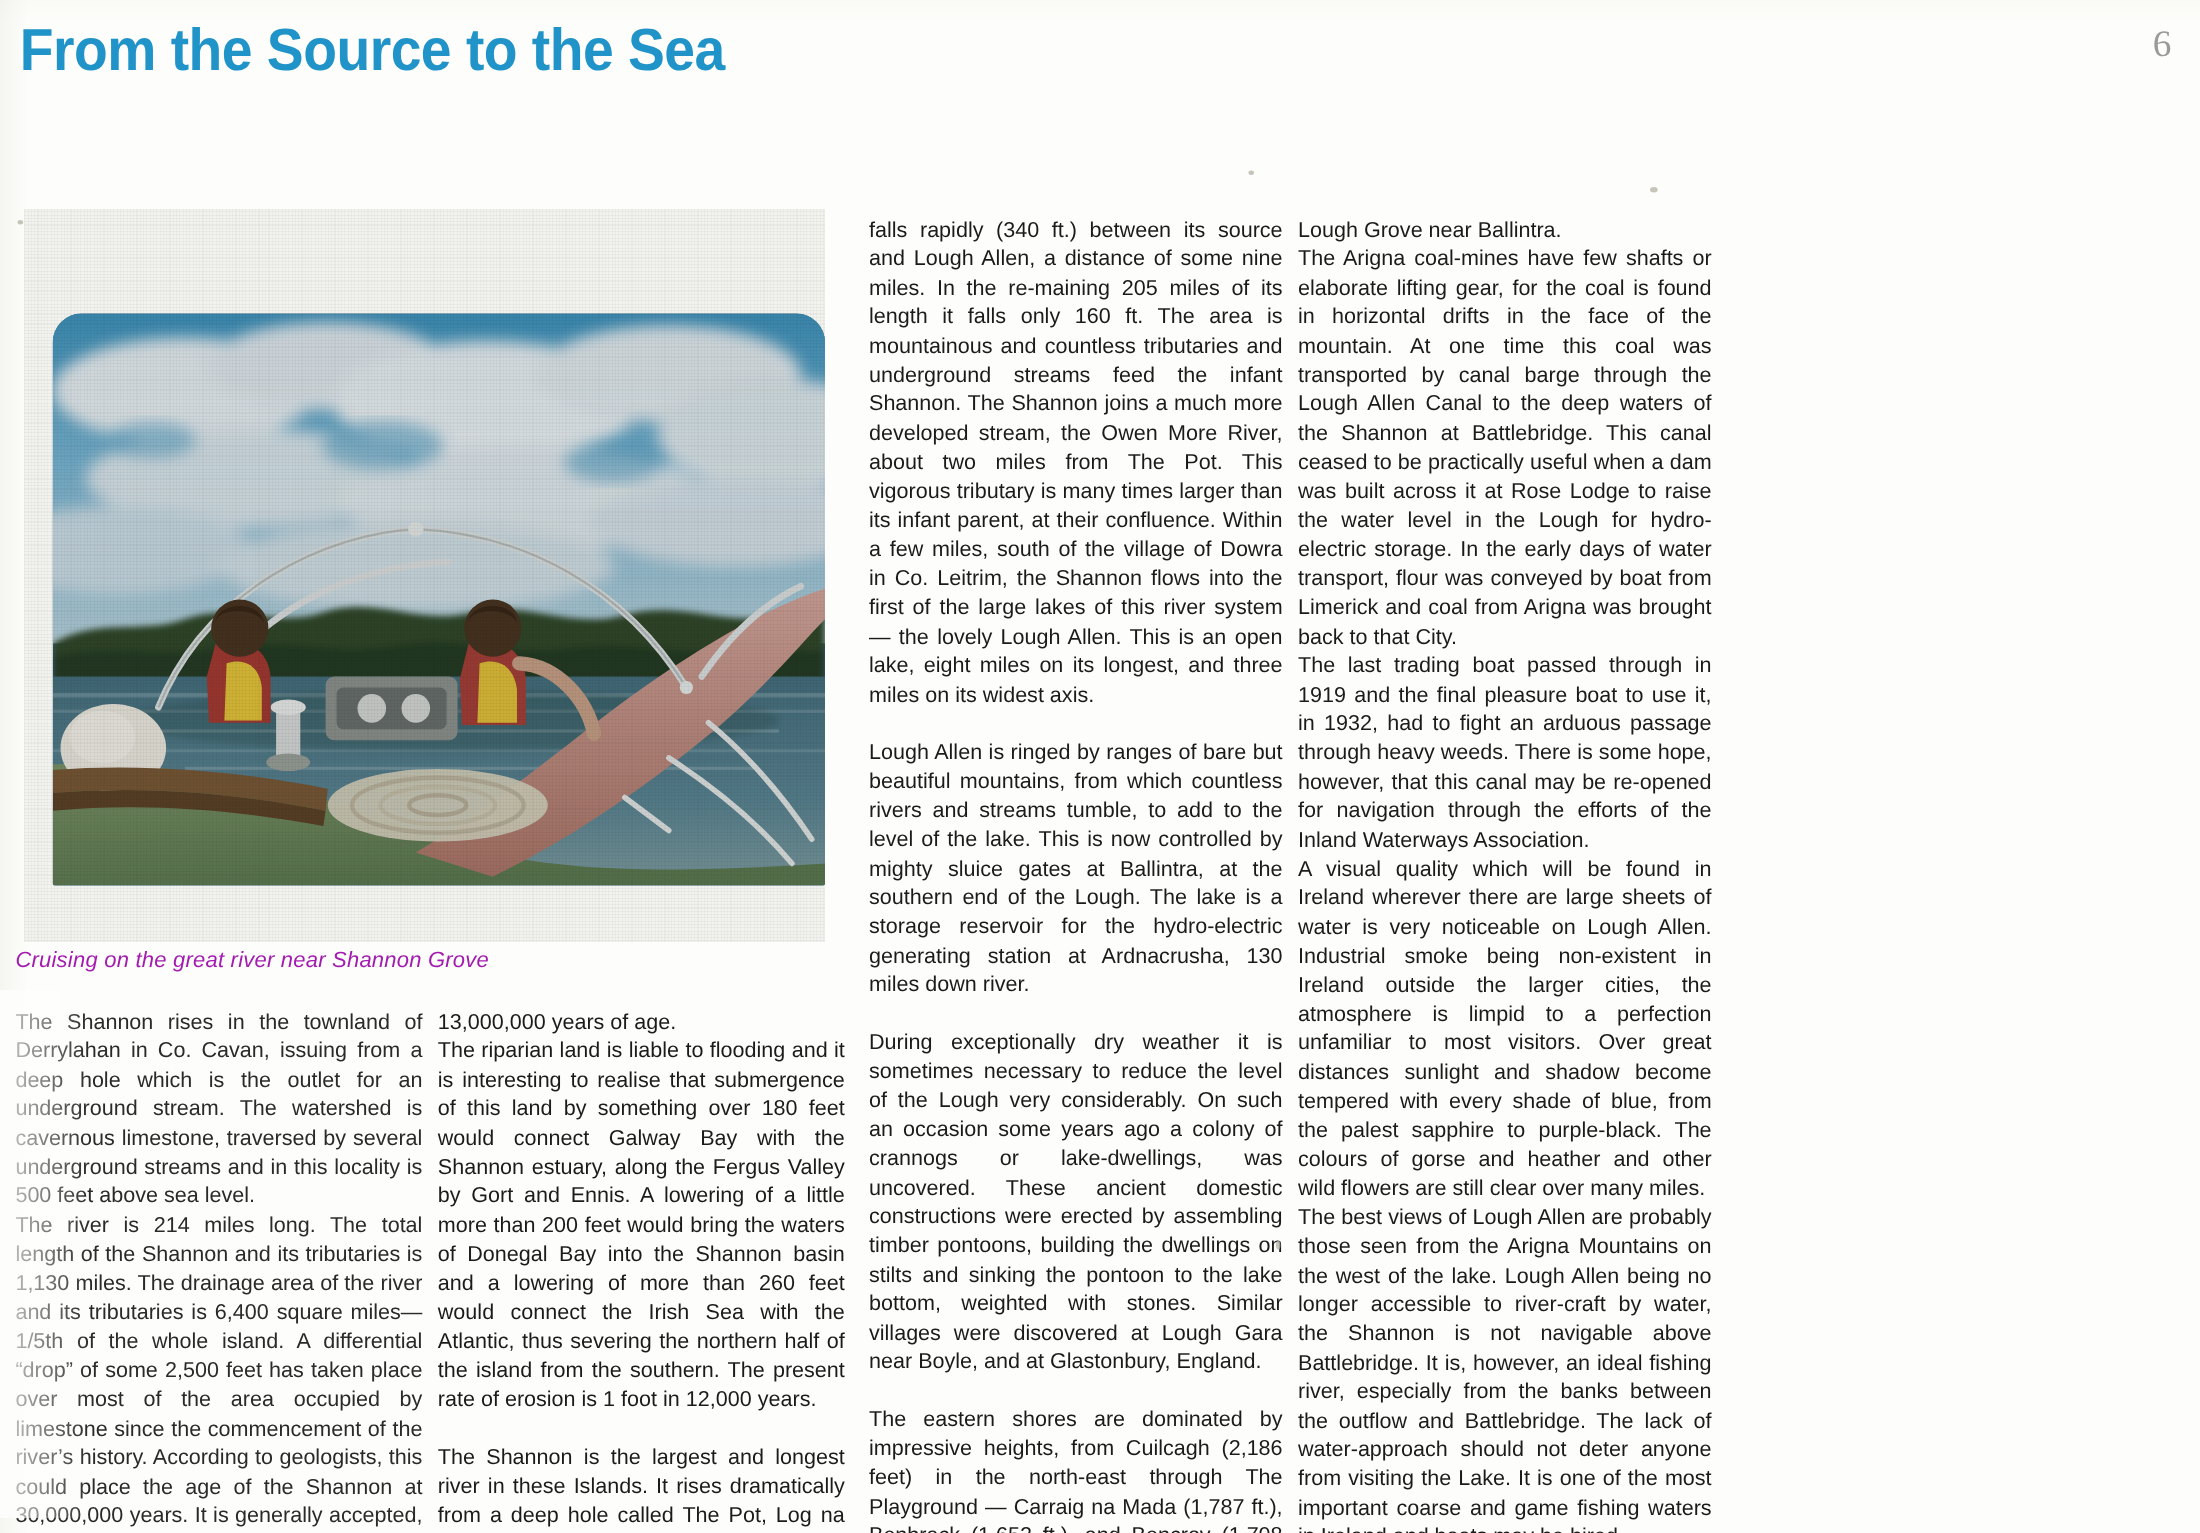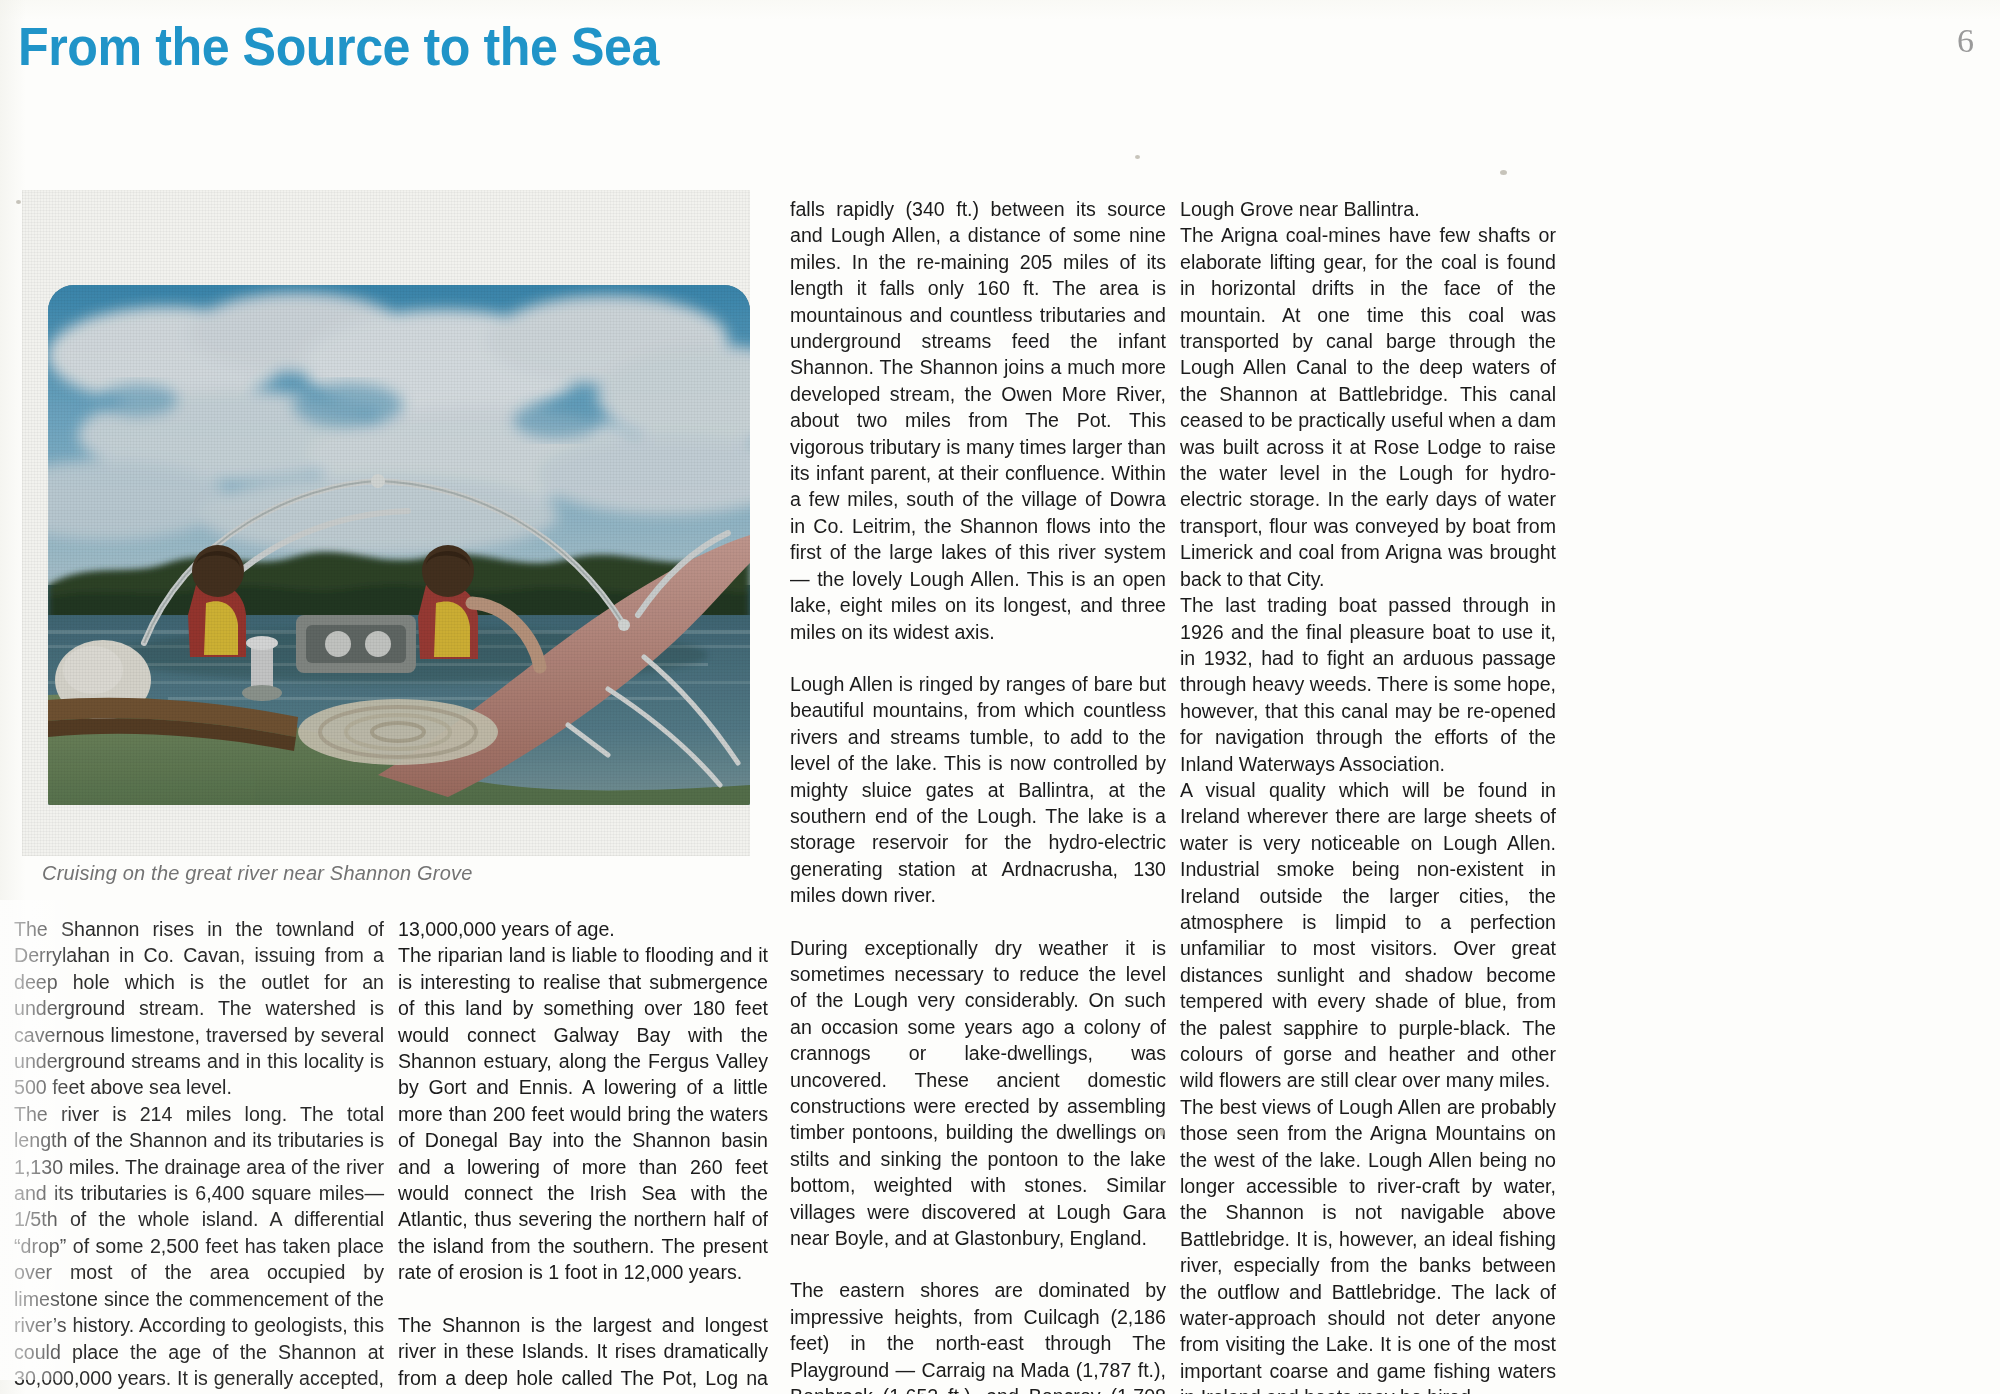--- a/index.html
+++ b/index.html
@@ -82,24 +82,23 @@
     background: #3f6f86;
   }
   .photo svg { display: block; }
 
   .photo-caption {
     position: absolute;
     left: 14px;
     top: 862px;
     font-size: 20px;
     font-style: italic;
-    color: #737373;
+    color: #a21caf;
     font-family: "Liberation Sans", sans-serif;
     letter-spacing: 0.2px;
-    margin-left: 28px;
   }
 
   
   .col {
     position: absolute;
     font-family: "Liberation Sans", sans-serif;
     font-size: 19.6px;
     line-height: 26.4px;
     color: #1b1b1b;
     text-align: justify;
@@ -311,21 +310,21 @@
 <div class="col" id="col3">
   <p>falls rapidly (340 ft.) between its source and Lough Allen, a distance of some nine miles. In the re-maining 205 miles of its length it falls only 160 ft. The area is mountainous and countless tributaries and underground streams feed the infant Shannon. The Shannon joins a much more developed stream, the Owen More River, about two miles from The Pot. This vigorous tributary is many times larger than its infant parent, at their confluence. Within a few miles, south of the village of Dowra in Co. Leitrim, the Shannon flows into the first of the large lakes of this river system — the lovely Lough Allen. This is an open lake, eight miles on its longest, and three miles on its widest axis.</p>
   <p class="gap">Lough Allen is ringed by ranges of bare but beautiful mountains, from which countless rivers and streams tumble, to add to the level of the lake. This is now controlled by mighty sluice gates at Ballintra, at the southern end of the Lough. The lake is a storage reservoir for the hydro-electric generating station at Ardnacrusha, 130 miles down river.</p>
   <p class="gap">During exceptionally dry weather it is sometimes necessary to reduce the level of the Lough very considerably. On such an occasion some years ago a colony of crannogs or lake-dwellings, was uncovered. These ancient domestic constructions were erected by assembling timber pontoons, building the dwellings on stilts and sinking the pontoon to the lake bottom, weighted with stones. Similar villages were discovered at Lough Gara near Boyle, and at Glastonbury, England.</p>
   <p class="gap">The eastern shores are dominated by impressive heights, from Cuilcagh (2,186 feet) in the north-east through The Playground — Carraig na Mada (1,787 ft.), Benbrack (1,652 ft.), and Bencroy (1,708 ft.) to Slieve Anieran (1,927 ft.) in the south-east. This range forms the Iron Mountains. The western side consists of a massive range with Seltansaggart as the principal peak, (1,385 ft.). All these mountains have been worked for iron but this industry is now dead. A particularly high quality of semi-bituminous coal is obtained from coal-fields extending along the Arigna River which flows from the Seltansaggart range into</p>
 </div>
 
 <div class="col" id="col4">
   <p>Lough Grove near Ballintra.</p>
   <p>The Arigna coal-mines have few shafts or elaborate lifting gear, for the coal is found in horizontal drifts in the face of the mountain. At one time this coal was transported by canal barge through the Lough Allen Canal to the deep waters of the Shannon at Battlebridge. This canal ceased to be practically useful when a dam was built across it at Rose Lodge to raise the water level in the Lough for hydro-electric storage. In the early days of water transport, flour was conveyed by boat from Limerick and coal from Arigna was brought back to that City.</p>
-  <p>The last trading boat passed through in 1926 and the final pleasure boat to use it, in 1932, had to fight an arduous passage through heavy weeds. There is some hope, however, that this canal may be re-opened for navigation through the efforts of the Inland Waterways Association.</p>
+  <p>The last trading boat passed through in 1919 and the final pleasure boat to use it, in 1932, had to fight an arduous passage through heavy weeds. There is some hope, however, that this canal may be re-opened for navigation through the efforts of the Inland Waterways Association.</p>
   <p>A visual quality which will be found in Ireland wherever there are large sheets of water is very noticeable on Lough Allen. Industrial smoke being non-existent in Ireland outside the larger cities, the atmosphere is limpid to a perfection unfamiliar to most visitors. Over great distances sunlight and shadow become tempered with every shade of blue, from the palest sapphire to purple-black. The colours of gorse and heather and other wild flowers are still clear over many miles.</p>
   <p>The best views of Lough Allen are probably those seen from the Arigna Mountains on the west of the lake. Lough Allen being no longer accessible to river-craft by water, the Shannon is not navigable above Battlebridge. It is, however, an ideal fishing river, especially from the banks between the outflow and Battlebridge. The lack of water-approach should not deter anyone from visiting the Lake. It is one of the most important coarse and game fishing waters in Ireland and boats may be hired.</p>
 
 </div>
 
 <div class="fade-edge"></div>
 
 <div class="speck" style="left:1500px; top:170px;  width:7px;  height:5px;"></div>
 <div class="speck" style="left:1135px; top:155px;  width:5px;  height:4px;"></div>
 <div class="speck" style="left:1160px; top:1128px; width:4px;  height:8px;"></div>

